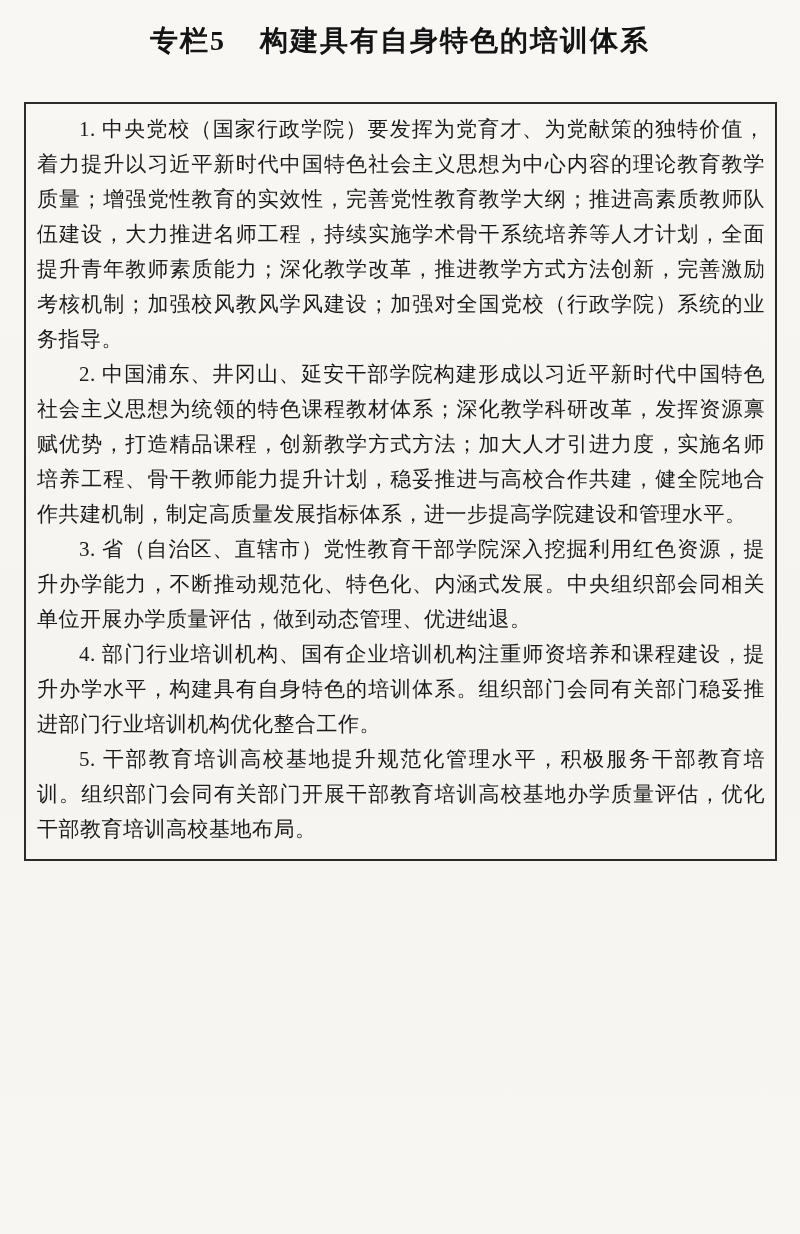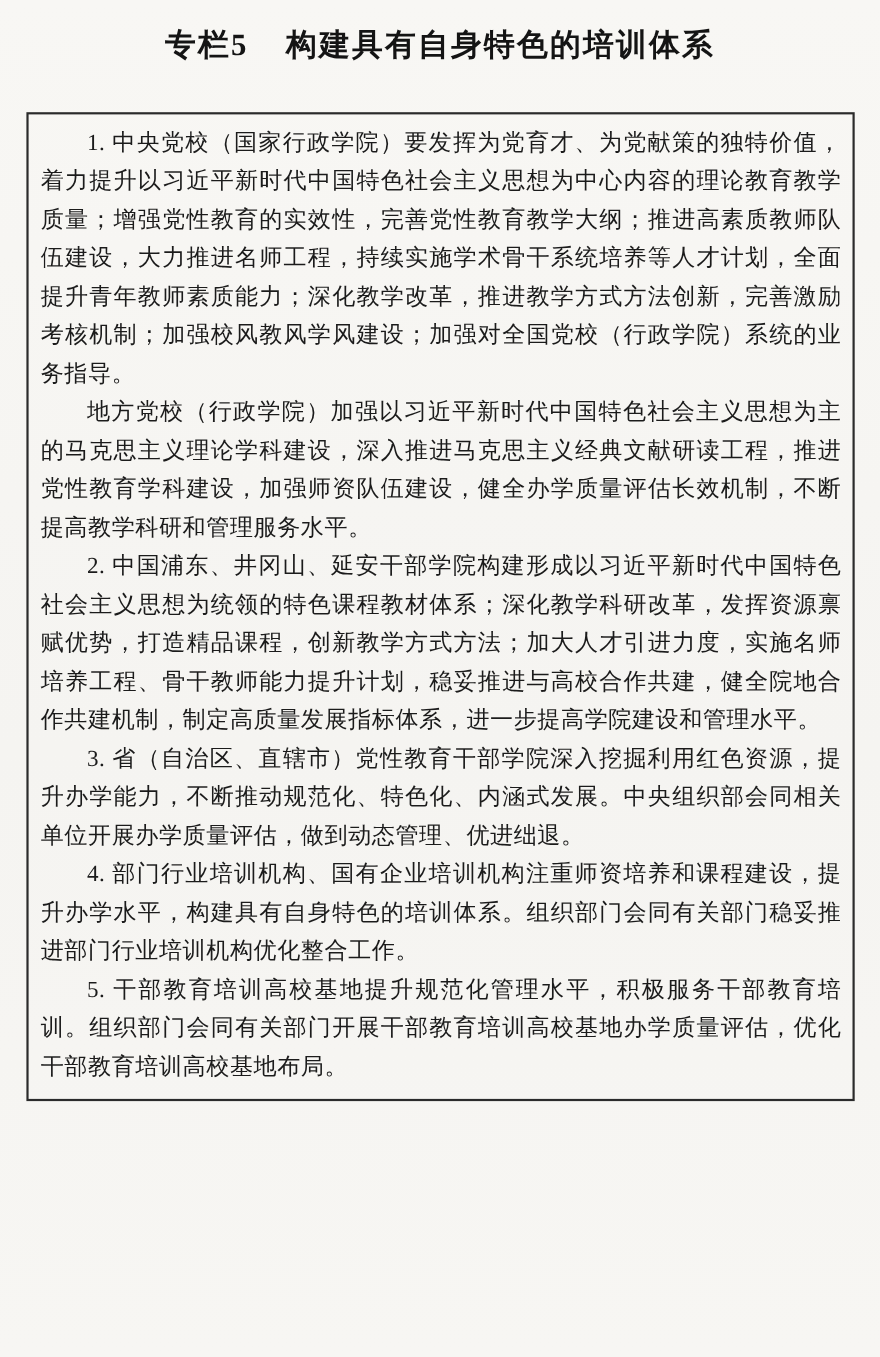--- a/index.html
+++ b/index.html
@@ -55,20 +55,19 @@
 <body>
 
 <div class="page">
 
   <h1 class="title-row">
     <span class="column-label">专栏5</span><span>构建具有自身特色的培训体系</span>
   </h1>
 
   <div class="content-box">
     <p>1. 中央党校（国家行政学院）要发挥为党育才、为党献策的独特价值，着力提升以习近平新时代中国特色社会主义思想为中心内容的理论教育教学质量；增强党性教育的实效性，完善党性教育教学大纲；推进高素质教师队伍建设，大力推进名师工程，持续实施学术骨干系统培养等人才计划，全面提升青年教师素质能力；深化教学改革，推进教学方式方法创新，完善激励考核机制；加强校风教风学风建设；加强对全国党校（行政学院）系统的业务指导。</p>
-    <p>地方党校（行政学院）加强以习近平新时代中国特色社会主义思想为主的马克思主义理论学科建设，深入推进马克思主义经典文献研读工程，推进党性教育学科建设，加强师资队伍建设，健全办学质量评估长效机制，不断提高教学科研和管理服务水平。</p>
     <p>2. 中国浦东、井冈山、延安干部学院构建形成以习近平新时代中国特色社会主义思想为统领的特色课程教材体系；深化教学科研改革，发挥资源禀赋优势，打造精品课程，创新教学方式方法；加大人才引进力度，实施名师培养工程、骨干教师能力提升计划，稳妥推进与高校合作共建，健全院地合作共建机制，制定高质量发展指标体系，进一步提高学院建设和管理水平。</p>
     <p>3. 省（自治区、直辖市）党性教育干部学院深入挖掘利用红色资源，提升办学能力，不断推动规范化、特色化、内涵式发展。中央组织部会同相关单位开展办学质量评估，做到动态管理、优进绌退。</p>
     <p>4. 部门行业培训机构、国有企业培训机构注重师资培养和课程建设，提升办学水平，构建具有自身特色的培训体系。组织部门会同有关部门稳妥推进部门行业培训机构优化整合工作。</p>
     <p>5. 干部教育培训高校基地提升规范化管理水平，积极服务干部教育培训。组织部门会同有关部门开展干部教育培训高校基地办学质量评估，优化干部教育培训高校基地布局。</p>
   </div>
 
 </div>
 
 </body></html>

